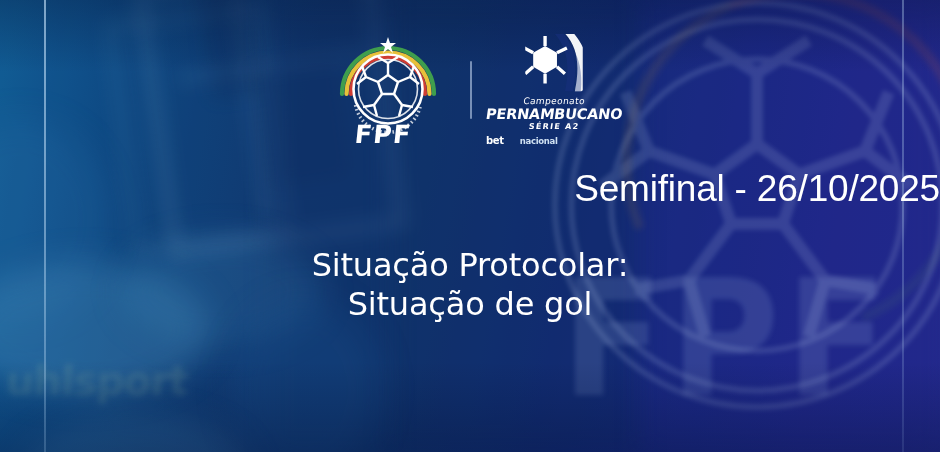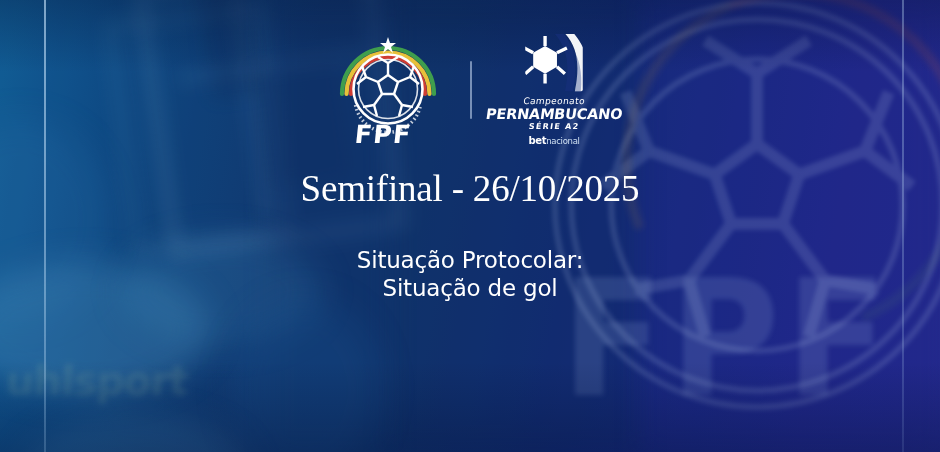--- a/index.html
+++ b/index.html
@@ -232,52 +232,52 @@
     margin-top: 2px;
   }
   .camp-l4 {
     margin-top: 5px;
     font-family: "DejaVu Sans", sans-serif;
     font-size: 10px;
     font-weight: 700;
     letter-spacing: -.3px;
     display: flex;
     align-items: baseline;
-    justify-content: center;
-    gap: 0;
+    gap: 16px;
   }
   .camp-l4 .bet { color: #ffffff; font-weight: 700; }
-  .camp-l4 .nac { color: #cfe0f2; font-weight: 400; font-size: 8.5px; }
+  .camp-l4 .nac { color: #cfe0f2; font-weight: 700; font-size: 8.5px; }
 
   
   .content {
     position: absolute;
     left: 0; right: 0;
     top: 168px;
     text-align: center;
     color: #ffffff;
   }
   .line-round {
-    font-family: Liberation Serif, serif;
+    font-family: Liberation Sans, sans-serif;
     font-size: 37px;
     font-weight: 400;
     letter-spacing: -.2px;
     line-height: 1.15;
+    text-align: right;
   }
   .line-match {
     font-family: "DejaVu Sans", sans-serif;
     font-size: 33px;
     font-weight: 700;
     letter-spacing: -.6px;
     margin-top: 42px;
     line-height: 1.1;
   }
   .line-status {
     font-family: "DejaVu Sans", sans-serif;
-    font-size: 23px;
+    font-size: 32px;
     font-weight: 400;
     letter-spacing: -.2px;
     line-height: 1.23;
     margin-top: 35px;
     text-align: center;
   }
   .line-status div { display: block; }
 </style>
 </head>
 <body>

